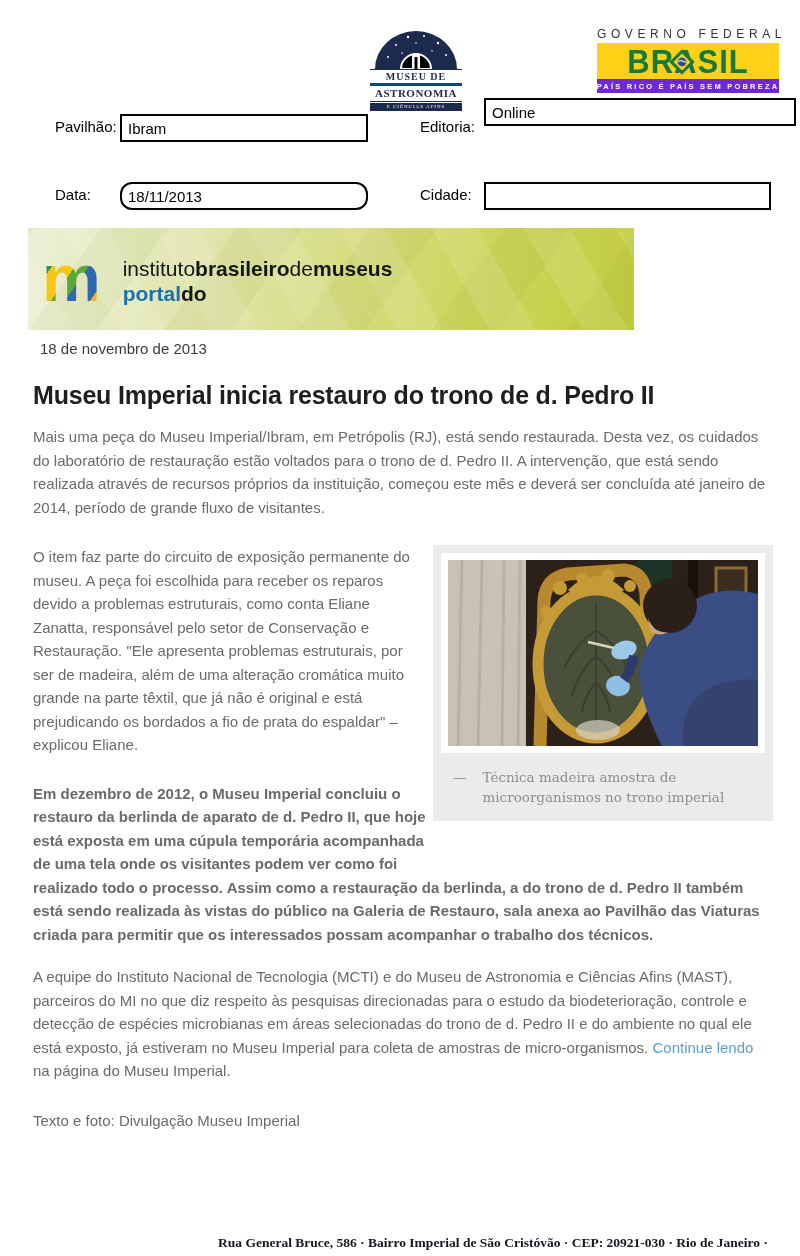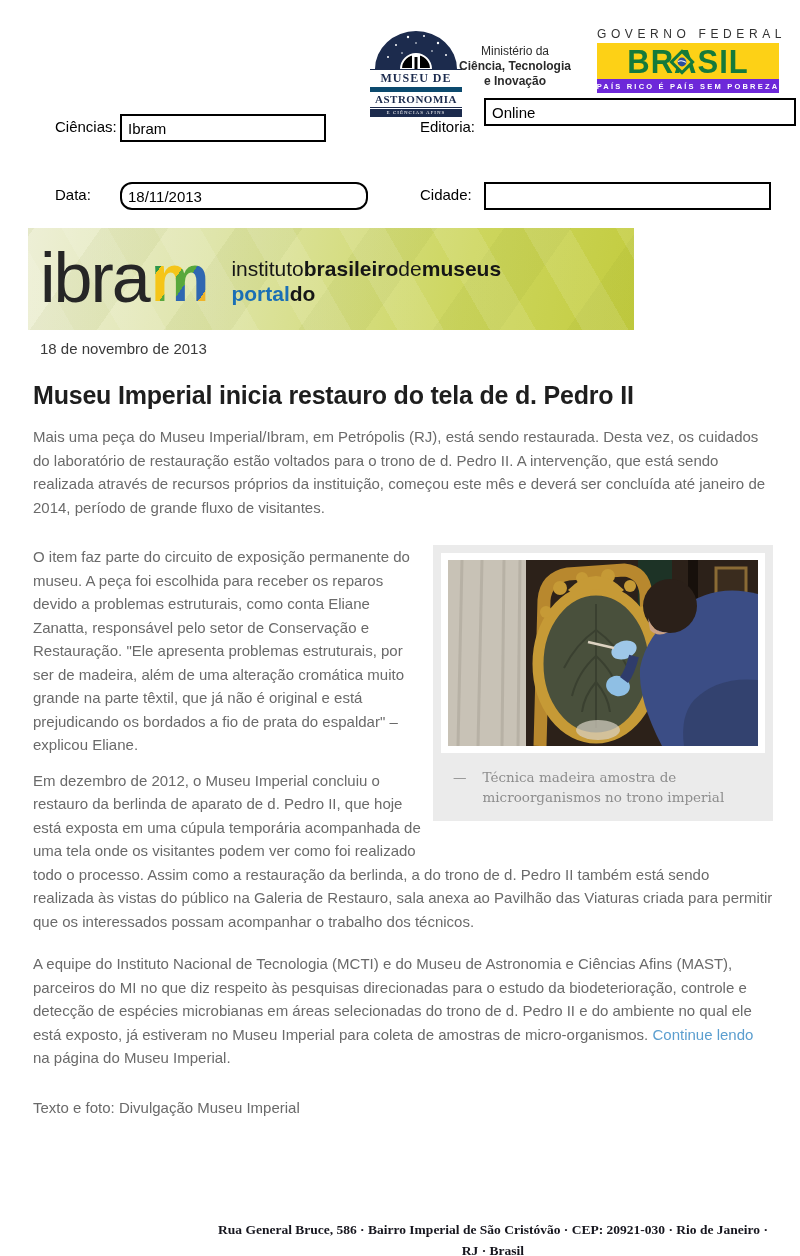--- a/index.html
+++ b/index.html
@@ -4,21 +4,21 @@
 <style>
   * { margin:0; padding:0; box-sizing:border-box; }
   html,body { background:#fff; }
   body { width:800px; min-height:1256px; font-family:"Liberation Sans", sans-serif; position:relative; }
 
   
   .top-area { position:relative; height:228px; }
 
   .mast-logo { position:absolute; left:370px; top:27px; width:92px; text-align:center; }
   .mast-logo .dome-svg { display:block; margin:0 auto; }
-  .mast-text1 { font-family:"Liberation Serif", serif; font-size:12px; letter-spacing:1px; color:#1c2b4d; font-weight:bold; border-top:1px solid #1c2b4d; border-bottom:5px solid #0c4a6e; padding:1px 0; }
+  .mast-text1 { font-family:"Liberation Serif", serif; font-size:10px; letter-spacing:1px; color:#1c2b4d; font-weight:bold; border-top:1px solid #1c2b4d; border-bottom:3px solid #0c4a6e; padding:1px 0; }
   .mast-text2 { font-family:"Liberation Serif", serif; font-size:11px; letter-spacing:0.5px; color:#1c2b4d; font-weight:bold; border-bottom:1px solid #1c2b4d; padding:1px 0 2px; }
   .mast-text3 { background:#1c2b4d; color:#fff; font-size:5px; letter-spacing:1px; padding:1px 0 2px; margin-top:1px; font-family:"Liberation Serif", serif; }
 
   .ministry { position:absolute; left:450px; top:44px; width:130px; text-align:center; color:#2b2b2b; font-size:12px; line-height:15px; }
   .ministry .b { font-weight:bold; }
 
   .brasil-logo { position:absolute; left:597px; top:27px; width:182px; }
   .brasil-top { font-size:12px; font-weight:normal; letter-spacing:4.6px; color:#333; text-align:center; margin-bottom:2px; white-space:nowrap; }
   .brasil-mid { position:relative; background:var(--brasil-yellow,#fdd116); height:36px; display:flex; align-items:center; justify-content:center; }
   .brasil-name { font-size:31px; font-weight:bold; color:var(--brasil-green,#157a3b); letter-spacing:1px; line-height:1; transform:scaleY(1.05); }
@@ -45,21 +45,21 @@
   .banner-text { margin-left:22px; margin-top:18px; font-size:21px; line-height:25px; color:#161616; }
   .portal-blue { color:var(--link-strong,#1a6fb5); font-weight:bold; }
   .w-reg { font-weight:normal; } .w-bold { font-weight:bold; }
 
   
   .pub-date { margin:10px 0 0 7px; font-size:15px; color:#3a3a3a; }
   .article-title { margin-top:24px; font-size:25px; font-weight:bold; color:#1e1e1e; letter-spacing:-0.2px; }
   .article p.body-p { font-size:15px; line-height:23.5px; color:#6a6a6a; }
   .p1 { margin-top:15px; }
   .p2 { margin-top:26px; }
-  .p3 { margin-top:12px; }
+  .p3 { margin-top:25px;font-weight:bold; }
   .p4 { margin-top:19px; }
   .credit { margin-top:26px; }
   .article a.inline-link { color:var(--link-blue,#5b9ecf); text-decoration:none; }
 
   .figure-card { float:right; width:340px; margin-left:6px; margin-top:26px; margin-bottom:40px;
                  background:#ebebeb; padding:8px; }
   .photo-frame { background:#fff; padding:7px; }
   .photo-frame svg { display:block; }
   .figure-caption { display:flex; padding:14px 14px 6px 12px; gap:16px;
                     font-family:"DejaVu Serif", serif; font-size:13.5px; line-height:20px; color:#8d8d8d; }
@@ -91,77 +91,71 @@
       </g>
       <path d="M29,42 A15,15 0 0 1 59,42 Z" fill="#000" stroke="#fff" stroke-width="2"></path>
       <path d="M40,28 L40,42 L48,42 L48,28 Q44,25 40,28 Z" fill="#fff"></path>
       <path d="M42.5,30 L42.5,42 L45.5,42 L45.5,30 Z" fill="#000"></path>
     </svg>
     <div class="mast-text1">MUSEU DE</div>
     <div class="mast-text2">ASTRONOMIA</div>
     <div class="mast-text3">E CIÊNCIAS AFINS</div>
   </div>
 
-  <div class="ministry">
-    <div>Ministério da</div>
-    <div class="b">Ciência, Tecnologia</div>
-    <div class="b">e Inovação</div>
-  </div>
 
   <div class="brasil-logo">
     <div class="brasil-top">GOVERNO FEDERAL</div>
     <div class="brasil-mid">
       <span class="brasil-name">BRASIL</span>
       <svg class="brasil-flag" width="26" height="26" viewBox="0 0 26 26">
         <rect x="4" y="4" width="18" height="18" transform="rotate(45 13 13)" fill="#157a3b"></rect>
         <rect x="7" y="7" width="12" height="12" transform="rotate(45 13 13)" fill="#fdd116"></rect>
         <circle cx="13" cy="13" r="4.4" fill="#2b4f9e"></circle>
         <path d="M9,12.4 Q13,10.8 17,13.4" stroke="#fff" stroke-width="1.1" fill="none"></path>
       </svg>
     </div>
     <div class="brasil-bot">
       <span>PAÍS RICO É PAÍS SEM POBREZA</span>
     </div>
   </div>
 
-  <span class="form-label" style="left:55px; top:118px;">Ciências:</span>
-  <div class="form-box" style="left:120px; top:114px; width:206px;">Ibram</div>
+  <span class="form-label" style="left:55px; top:118px;">Pavilhão:</span>
+  <div class="form-box" style="left:120px; top:114px; width:248px;">Ibram</div>
 
   <span class="form-label" style="left:420px; top:118px;">Editoria:</span>
   <div class="form-box" style="left:484px; top:98px; width:312px;">Online</div>
 
   <span class="form-label" style="left:55px; top:186px;">Data:</span>
   <div class="form-box" style="left:120px; top:182px; width:248px;border-radius:12px;">18/11/2013</div>
 
   <span class="form-label" style="left:420px; top:186px;">Cidade:</span>
   <div class="form-box" style="left:484px; top:182px; width:287px;"></div>
 </div>
 
 <div class="content">
 
   <div class="banner">
     <div class="banner-facets"></div>
     <div class="banner-inner">
-      <span class="ibram-ibra">ibra</span>
       <span class="ibram-m">m</span>
       <div class="banner-text">
         <div>
           <span class="w-reg">instituto</span><span class="w-bold">brasileiro</span><span class="w-reg">de</span><span class="w-bold">museus</span>
         </div>
         <div>
           <span class="portal-blue">portal</span><span class="w-reg" style="font-weight:bold; color:#161616;">do</span>
         </div>
       </div>
     </div>
   </div>
 
   <div class="pub-date">18 de novembro de 2013</div>
 
   <div class="article">
-    <h1 class="article-title">Museu Imperial inicia restauro do tela de d. Pedro II</h1>
+    <h1 class="article-title">Museu Imperial inicia restauro do trono de d. Pedro II</h1>
 
     <p class="body-p p1">Mais uma peça do Museu Imperial/Ibram, em Petrópolis (RJ), está sendo restaurada. Desta vez, os cuidados do laboratório de restauração estão voltados para o trono de d. Pedro II. A intervenção, que está sendo realizada através de recursos próprios da instituição, começou este mês e deverá ser concluída até janeiro de 2014, período de grande fluxo de visitantes.</p>
 
     <figure class="figure-card">
       <div class="photo-frame">
         <svg width="310" height="186" viewBox="0 0 310 186">
           <rect width="310" height="186" fill="#2c2119"></rect>
           <rect x="0" y="0" width="78" height="186" fill="#c8c2b6"></rect>
           <g stroke="#b7b1a5" stroke-width="3">
               <line x1="14" y1="0" x2="10" y2="186"></line>

